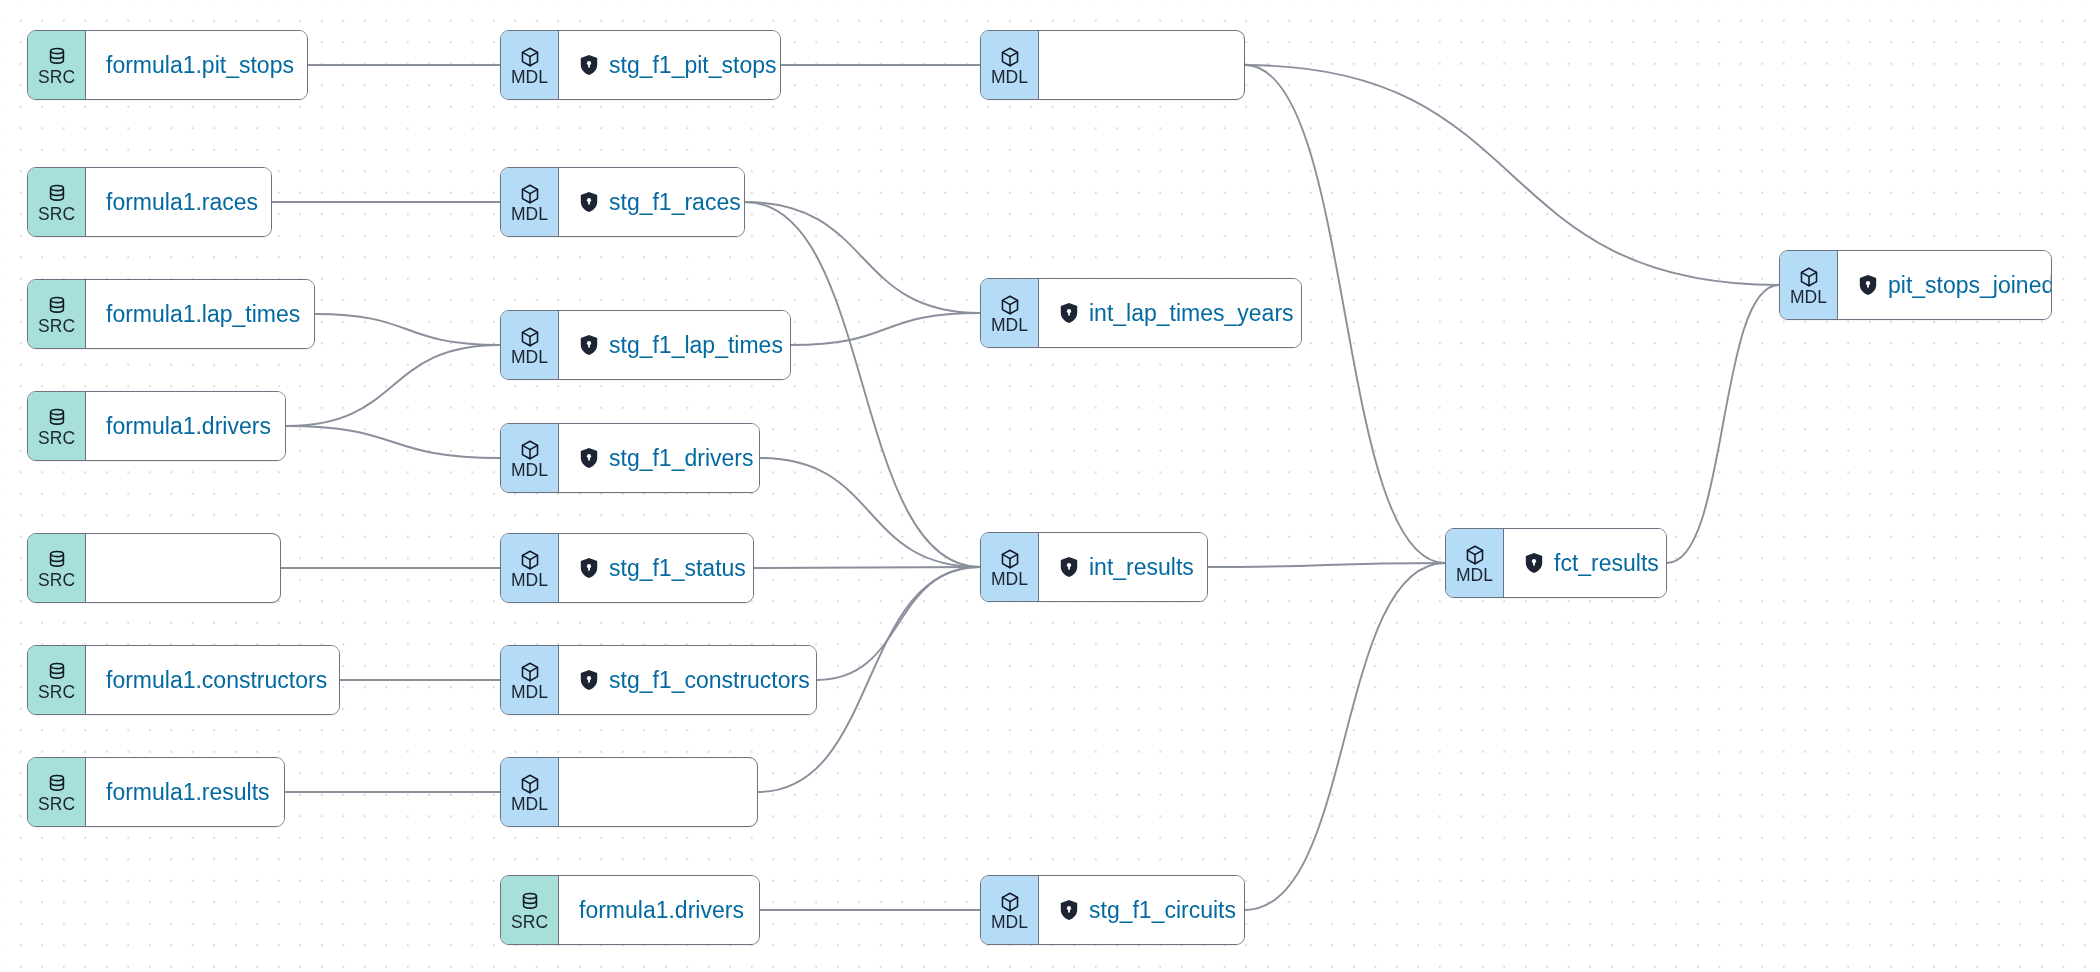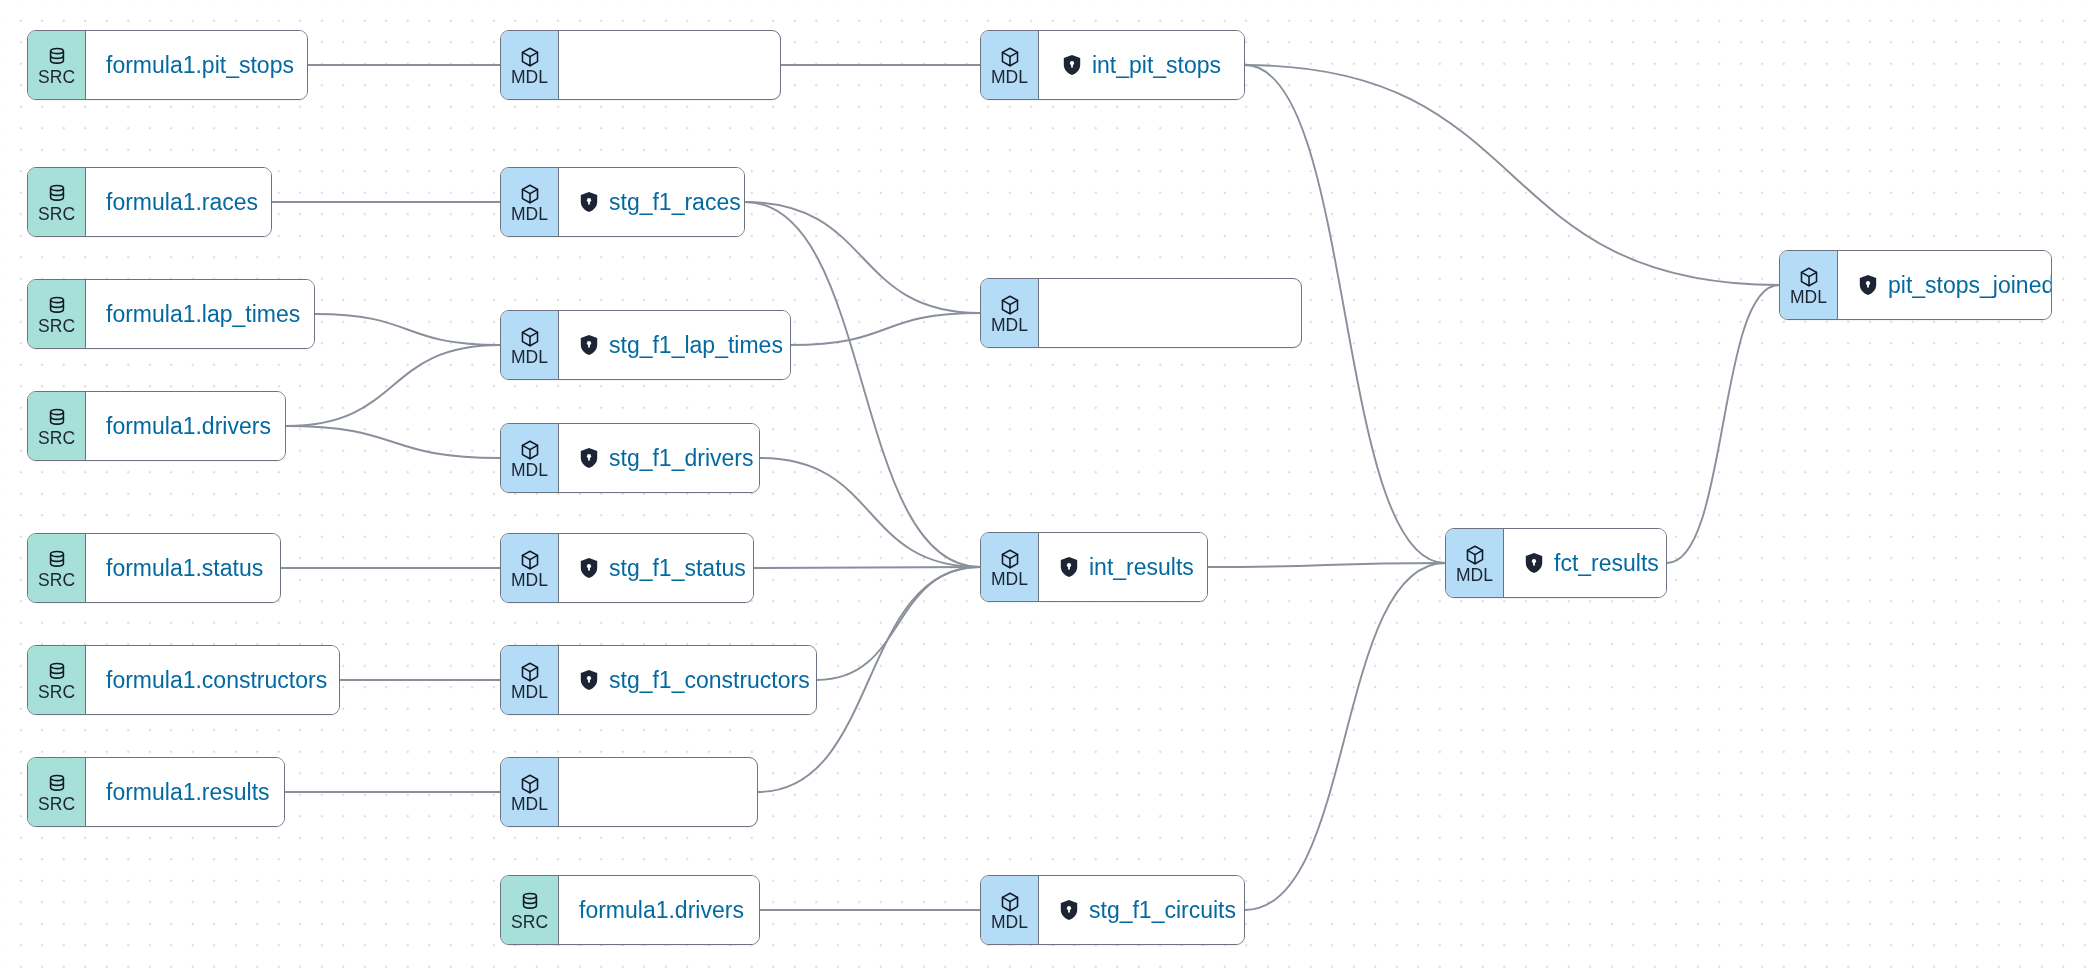--- a/index.html
+++ b/index.html
@@ -185,23 +185,20 @@
       <div class="badge badge-src">
         <span>
           <svg width="22" height="22" viewBox="0 0 24 24" fill="none" stroke="#111827" stroke-width="1.7" stroke-linecap="round" stroke-linejoin="round">
             <ellipse cx="12" cy="5.5" rx="7" ry="2.8"></ellipse>
             <path d="M5 5.5v5.2c0 1.55 3.13 2.8 7 2.8s7-1.25 7-2.8V5.5"></path>
             <path d="M5 10.7v5.2c0 1.55 3.13 2.8 7 2.8s7-1.25 7-2.8v-5.2"></path>
           </svg>
         </span>
         <span class="badge-text">SRC</span>
       </div>
-      <div class="node-body">
-        <span class="node-label">formula1.status</span>
-      </div>
     </div>
     <div class="node" style="left: 27px; top: 645px; width: 313px;">
       <div class="badge badge-src">
         <span>
           <svg width="22" height="22" viewBox="0 0 24 24" fill="none" stroke="#111827" stroke-width="1.7" stroke-linecap="round" stroke-linejoin="round">
             <ellipse cx="12" cy="5.5" rx="7" ry="2.8"></ellipse>
             <path d="M5 5.5v5.2c0 1.55 3.13 2.8 7 2.8s7-1.25 7-2.8V5.5"></path>
             <path d="M5 10.7v5.2c0 1.55 3.13 2.8 7 2.8s7-1.25 7-2.8v-5.2"></path>
           </svg>
         </span>
@@ -245,20 +242,30 @@
       <div class="badge badge-mdl">
         <span>
           <svg width="22" height="22" viewBox="0 0 24 24" fill="none" stroke="#111827" stroke-width="1.7" stroke-linecap="round" stroke-linejoin="round">
             <path d="M12 2.4 20.2 7v10L12 21.6 3.8 17V7z"></path>
             <path d="M3.8 7 12 11.6 20.2 7"></path>
             <path d="M12 11.6v10"></path>
           </svg>
         </span>
         <span class="badge-text">MDL</span>
       </div>
+      <div class="node-body">
+        <span style="display: flex;">
+          <svg class="shield-icon" width="20" height="22" viewBox="0 0 20 22">
+            <path d="M10 1 18.2 4.1v6.6c0 4.9-3.5 8.6-8.2 10.3C5.3 19.3 1.8 15.6 1.8 10.7V4.1z" fill="#1d2433"></path>
+            <circle cx="10" cy="9.2" r="2.1" fill="#ffffff"></circle>
+            <rect x="9.1" y="9.6" width="1.8" height="4.1" rx="0.85" fill="#ffffff"></rect>
+          </svg>
+        </span>
+        <span class="node-label">stg_f1_pit_stops</span>
+      </div>
     </div>
     <div class="node" style="left: 500px; top: 167px; width: 245px;">
       <div class="badge badge-mdl">
         <span>
           <svg width="22" height="22" viewBox="0 0 24 24" fill="none" stroke="#111827" stroke-width="1.7" stroke-linecap="round" stroke-linejoin="round">
             <path d="M12 2.4 20.2 7v10L12 21.6 3.8 17V7z"></path>
             <path d="M3.8 7 12 11.6 20.2 7"></path>
             <path d="M12 11.6v10"></path>
           </svg>
         </span>
@@ -401,42 +408,42 @@
       <div class="badge badge-mdl">
         <span>
           <svg width="22" height="22" viewBox="0 0 24 24" fill="none" stroke="#111827" stroke-width="1.7" stroke-linecap="round" stroke-linejoin="round">
             <path d="M12 2.4 20.2 7v10L12 21.6 3.8 17V7z"></path>
             <path d="M3.8 7 12 11.6 20.2 7"></path>
             <path d="M12 11.6v10"></path>
           </svg>
         </span>
         <span class="badge-text">MDL</span>
       </div>
-      <div class="node-body">
-        <span style="display: flex;">
-          <svg class="shield-icon" width="20" height="22" viewBox="0 0 20 22">
-            <path d="M10 1 18.2 4.1v6.6c0 4.9-3.5 8.6-8.2 10.3C5.3 19.3 1.8 15.6 1.8 10.7V4.1z" fill="#1d2433"></path>
-            <circle cx="10" cy="9.2" r="2.1" fill="#ffffff"></circle>
-            <rect x="9.1" y="9.6" width="1.8" height="4.1" rx="0.85" fill="#ffffff"></rect>
-          </svg>
-        </span>
-        <span class="node-label">int_pit_stops</span>
-      </div>
     </div>
     <div class="node" style="left: 980px; top: 278px; width: 322px;">
       <div class="badge badge-mdl">
         <span>
           <svg width="22" height="22" viewBox="0 0 24 24" fill="none" stroke="#111827" stroke-width="1.7" stroke-linecap="round" stroke-linejoin="round">
             <path d="M12 2.4 20.2 7v10L12 21.6 3.8 17V7z"></path>
             <path d="M3.8 7 12 11.6 20.2 7"></path>
             <path d="M12 11.6v10"></path>
           </svg>
         </span>
         <span class="badge-text">MDL</span>
       </div>
+      <div class="node-body">
+        <span style="display: flex;">
+          <svg class="shield-icon" width="20" height="22" viewBox="0 0 20 22">
+            <path d="M10 1 18.2 4.1v6.6c0 4.9-3.5 8.6-8.2 10.3C5.3 19.3 1.8 15.6 1.8 10.7V4.1z" fill="#1d2433"></path>
+            <circle cx="10" cy="9.2" r="2.1" fill="#ffffff"></circle>
+            <rect x="9.1" y="9.6" width="1.8" height="4.1" rx="0.85" fill="#ffffff"></rect>
+          </svg>
+        </span>
+        <span class="node-label">int_lap_times_years</span>
+      </div>
     </div>
     <div class="node" style="left: 980px; top: 532px; width: 228px;">
       <div class="badge badge-mdl">
         <span>
           <svg width="22" height="22" viewBox="0 0 24 24" fill="none" stroke="#111827" stroke-width="1.7" stroke-linecap="round" stroke-linejoin="round">
             <path d="M12 2.4 20.2 7v10L12 21.6 3.8 17V7z"></path>
             <path d="M3.8 7 12 11.6 20.2 7"></path>
             <path d="M12 11.6v10"></path>
           </svg>
         </span>

